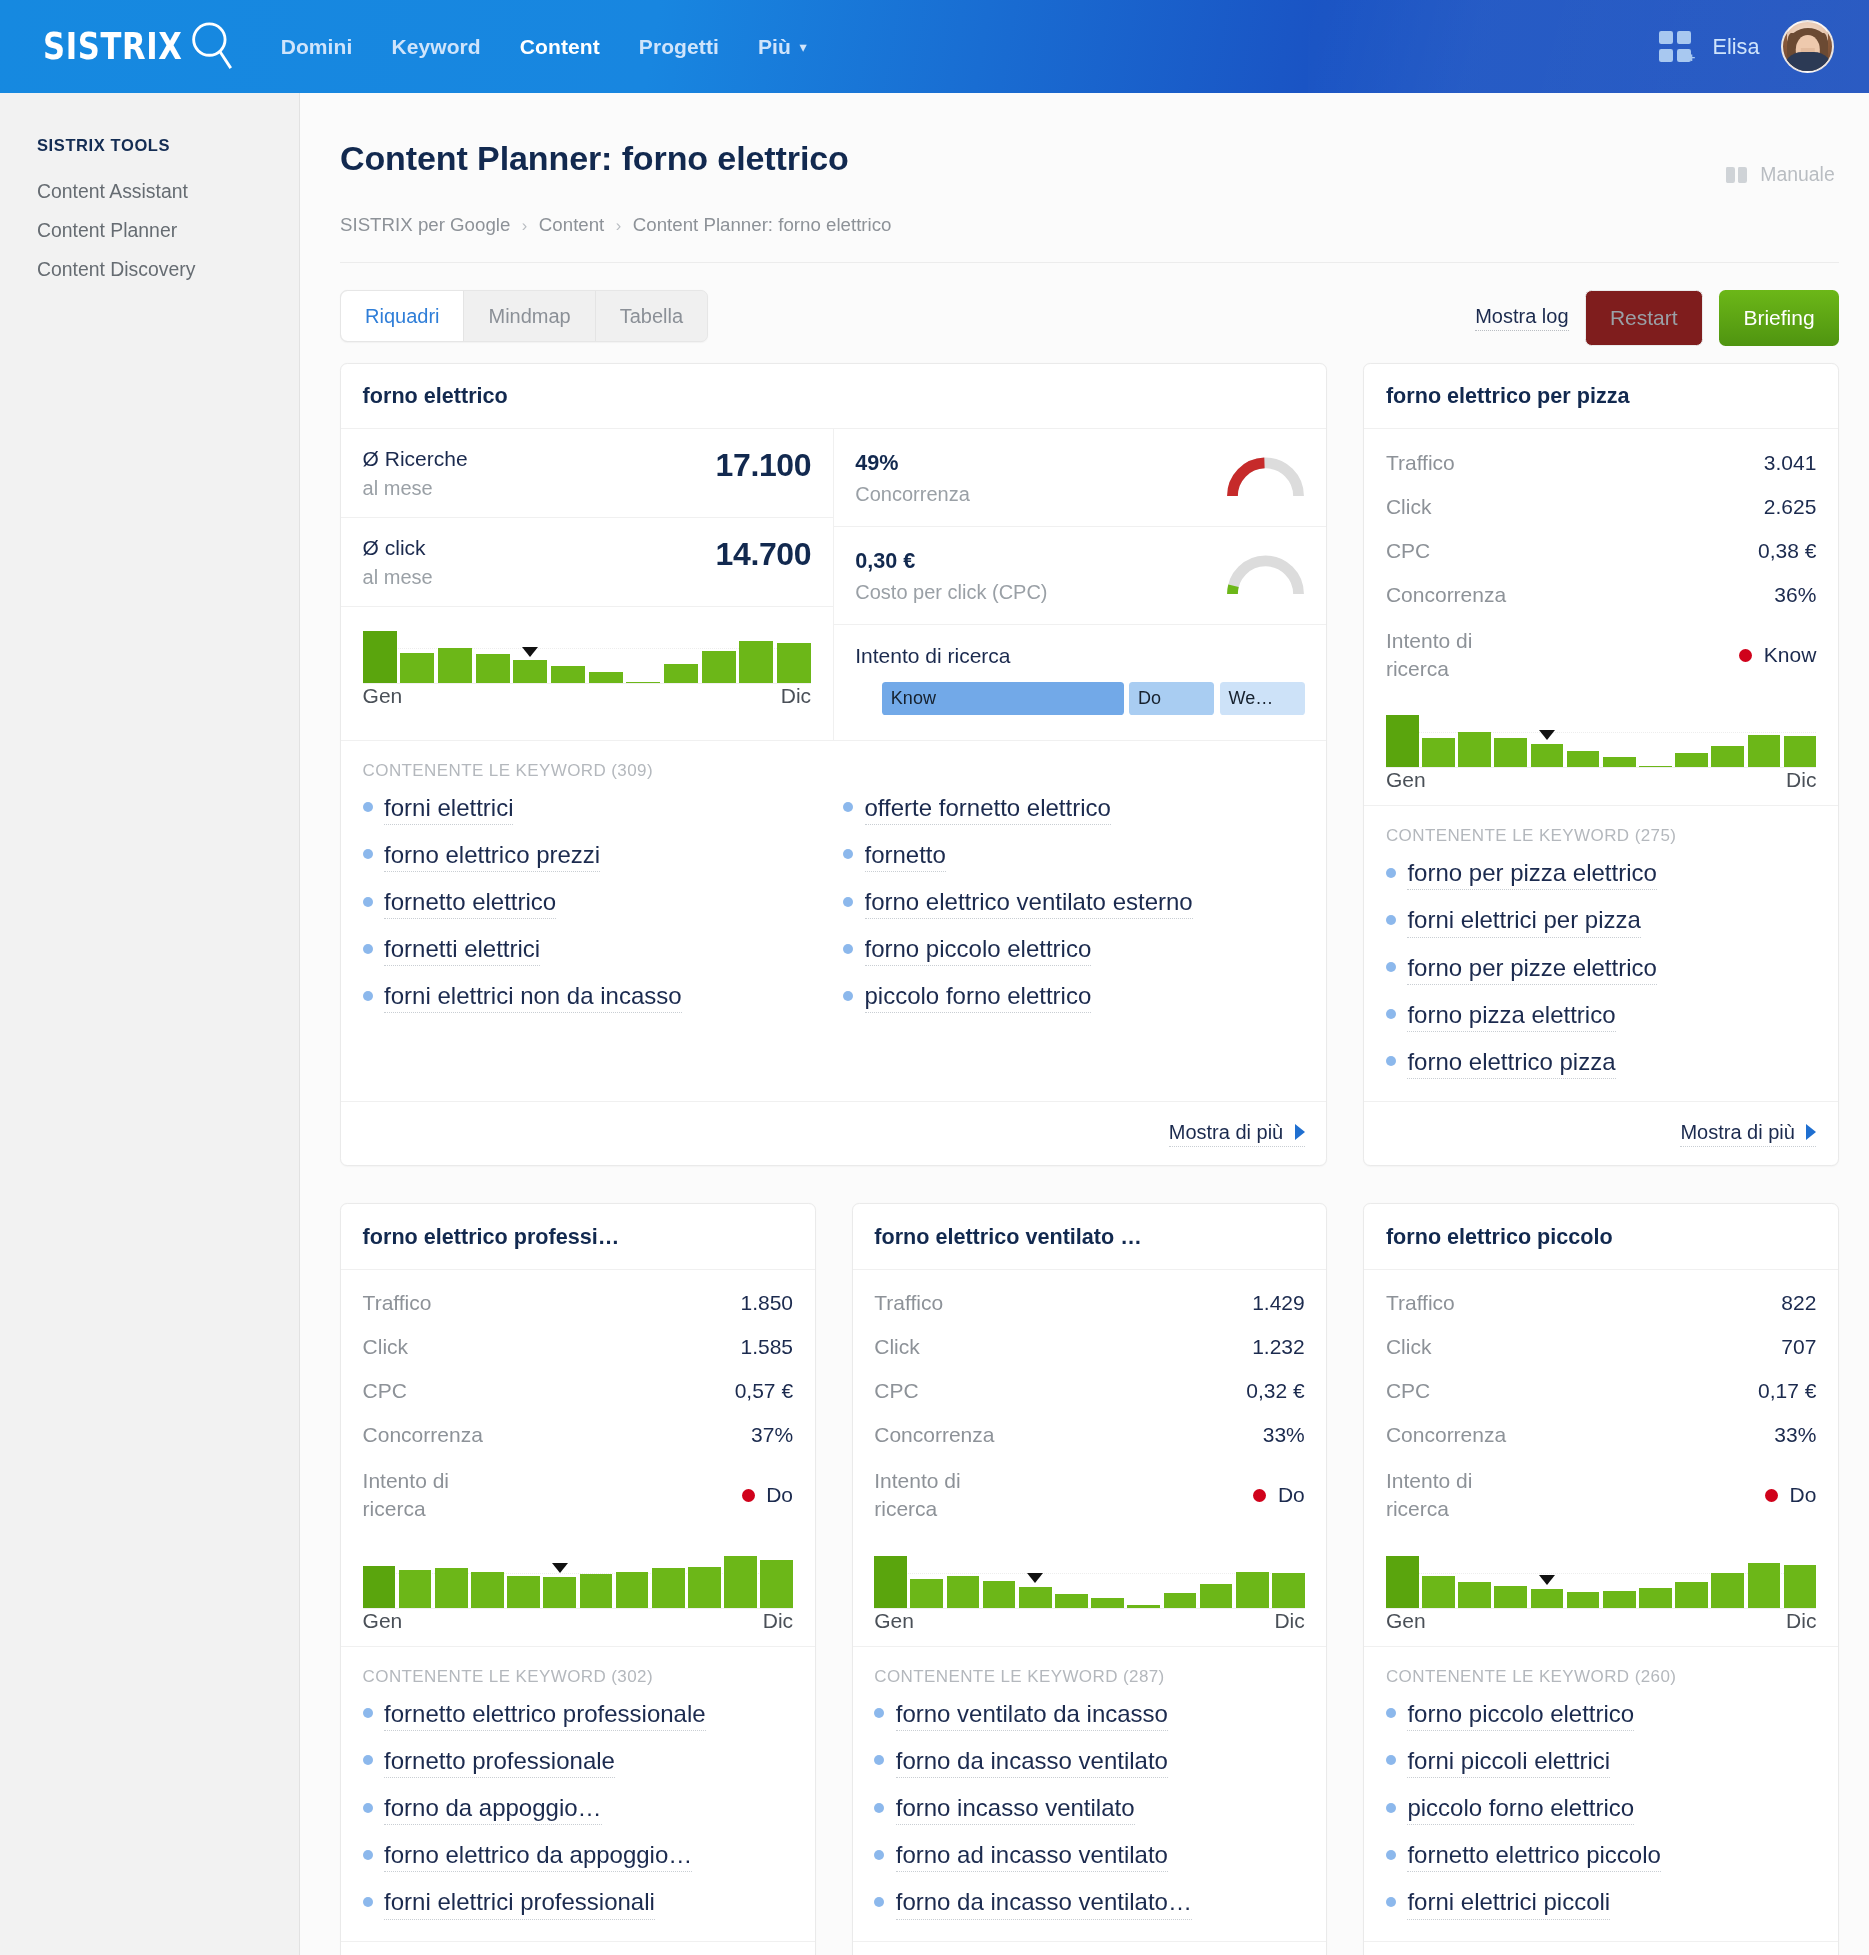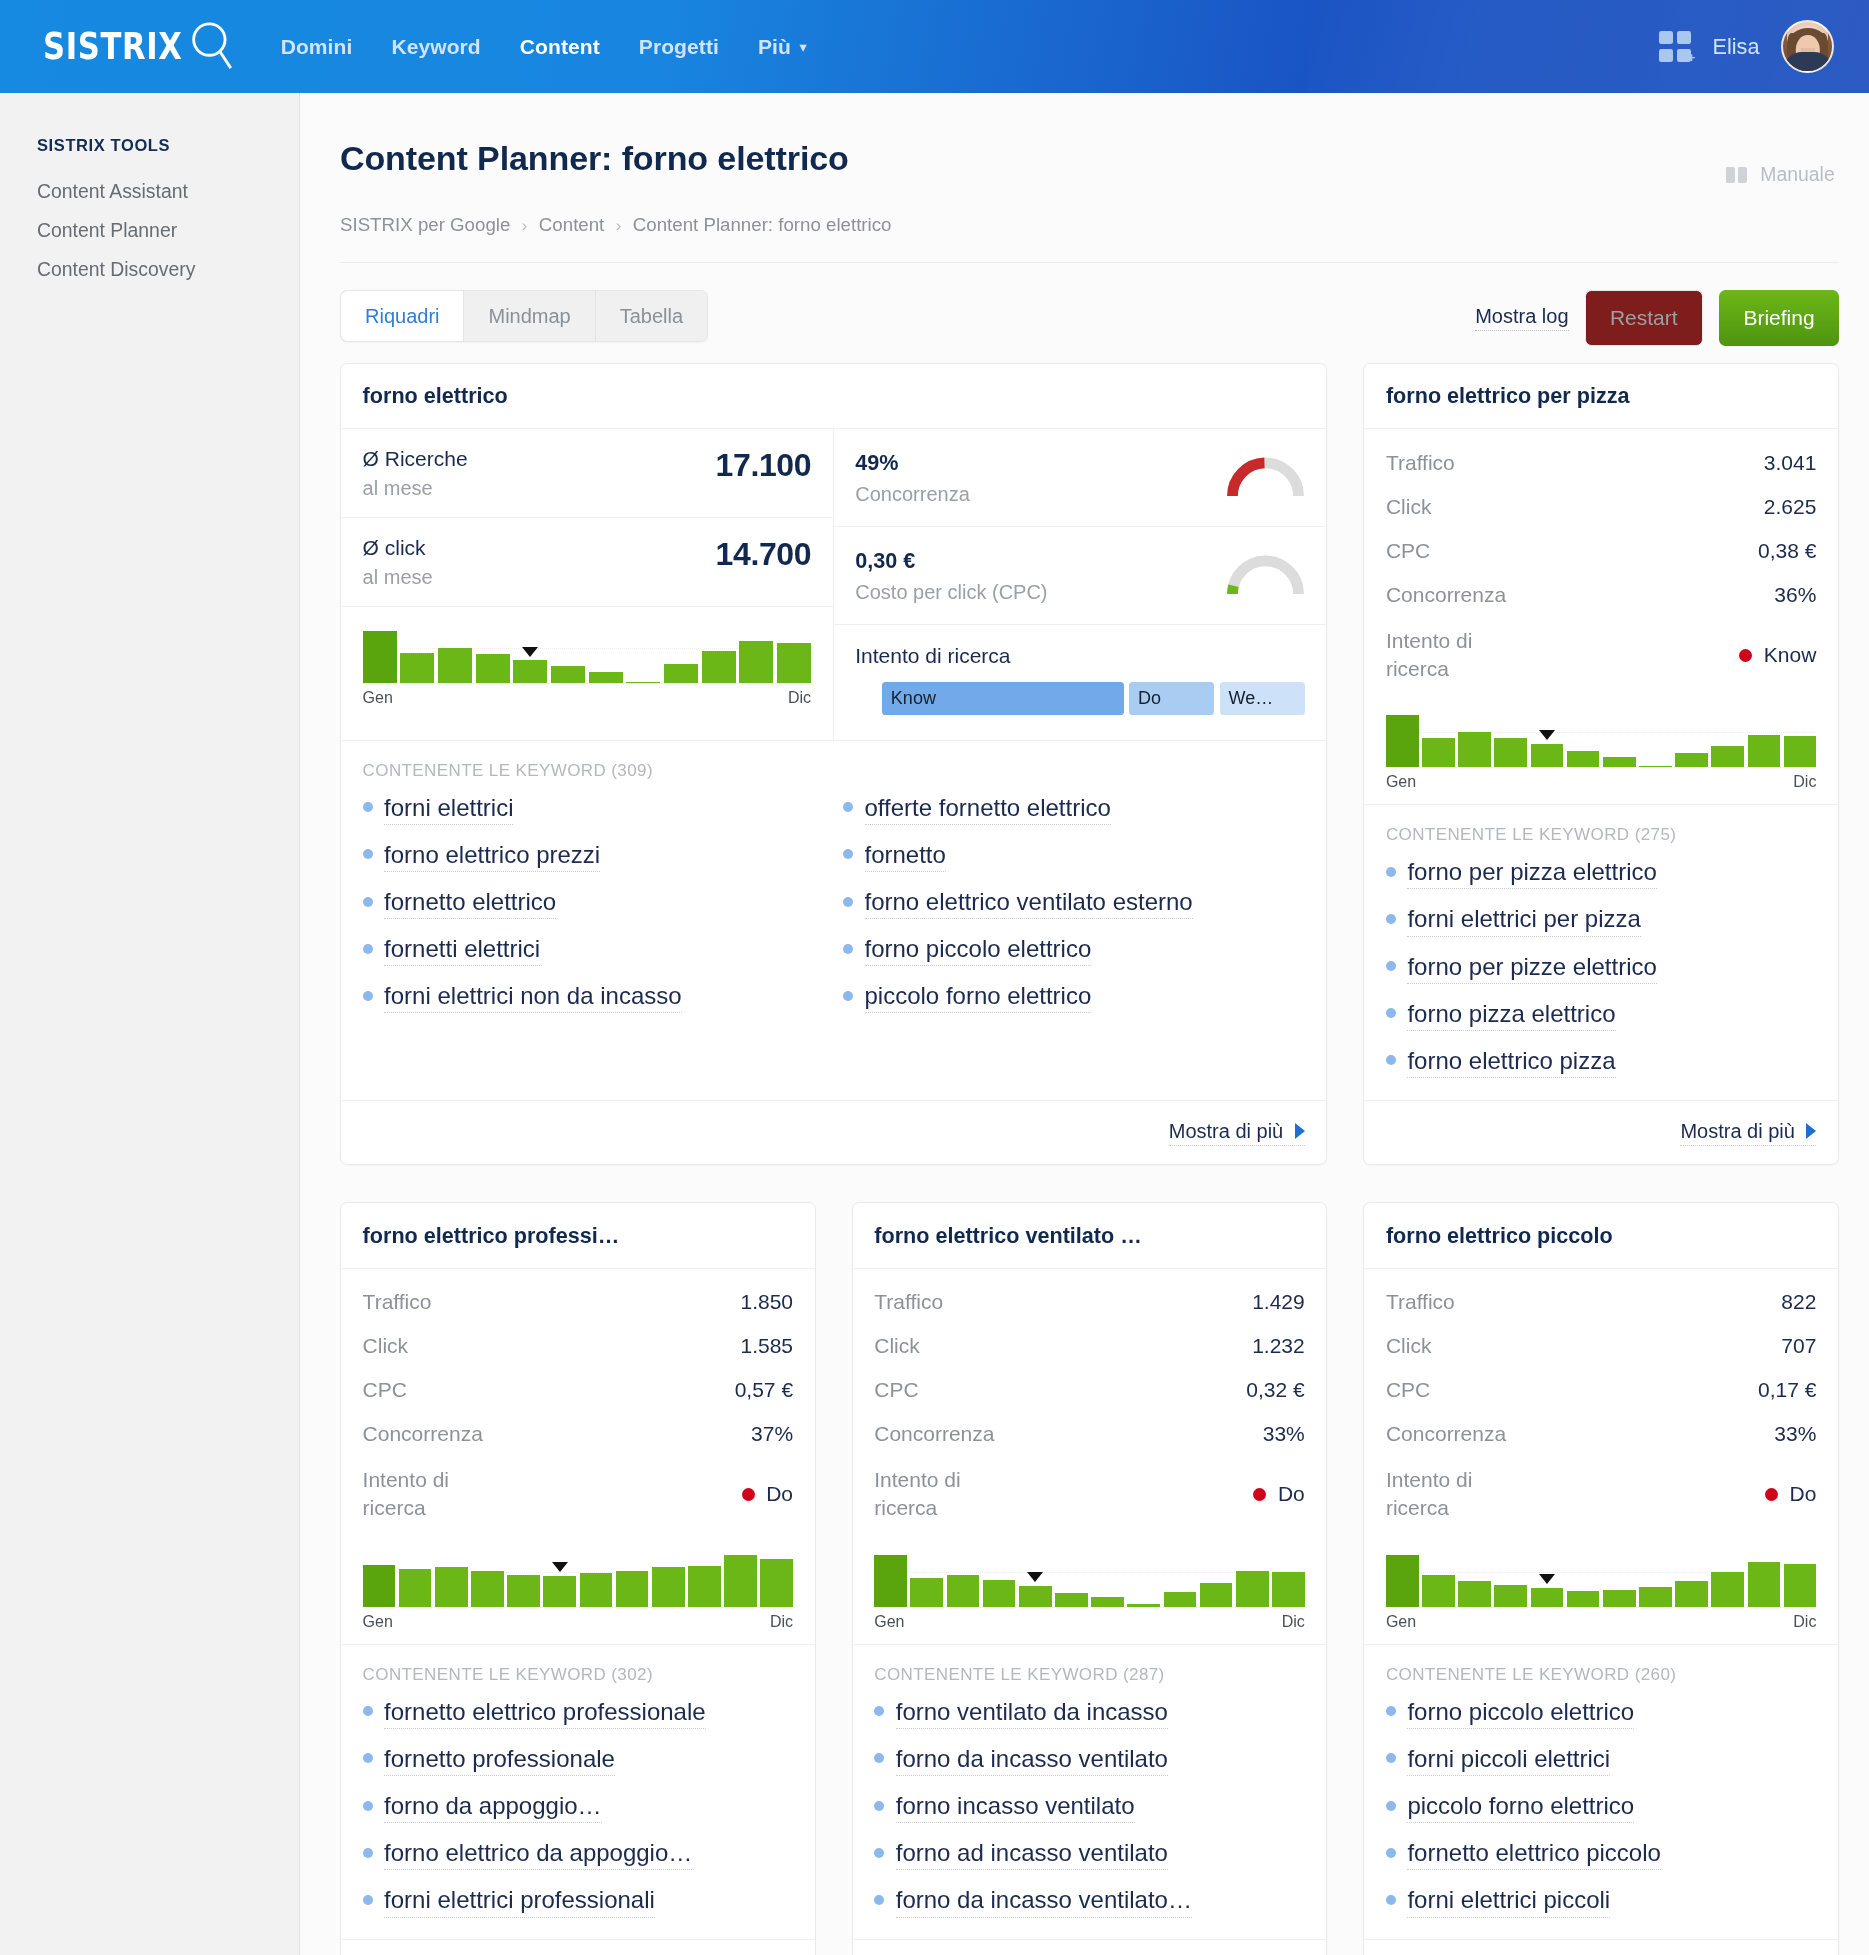--- a/index.html
+++ b/index.html
@@ -195,21 +195,21 @@
     content:""; position:absolute; left:0; right:0; top:20px;
     border-top: 1.4px dotted #ededed;
   }
   .sbar { flex: 1 1 auto; background: #6cb718; position: relative; min-height:1.4px; }
   .sbar.first { background: #5aa50d; }
   .sbar .mark {
     position: absolute; left: 50%; transform: translateX(-50%); top: -13.7px;
     width: 0; height: 0; border-left: 8px solid transparent; border-right: 8px solid transparent;
     border-top: 10px solid #111;
   }
-  .spark-labels { display: flex; justify-content: space-between; margin-top: 5px; font-size: 16px; color: #4a5058; }
+  .spark-labels { display: flex; justify-content: space-between; font-size: 21px; color: #4a5058; }
 
   
   .kw-section { padding: 20px 21.6px 5.8px; border-top: 0.7px solid #f0f0f0; flex:1 1 auto; }
   .kw-head { font-size: 17px; letter-spacing: 0.4px; color: #b4b8bd; margin-bottom: 13px; }
   .kw-cols { display: grid; grid-template-columns: repeat(2, 1fr); column-gap: 18.7px; }
   .kw-cols.one { grid-template-columns: 1fr; }
   .kw-item { display: flex; align-items: flex-start; gap: 11.5px; margin-bottom: 16px; }
   .kw-dot { width: 10px; height: 10px; border-radius: 50%; background: #8cb8ec; margin-top: 8.6px; flex:0 0 10px;}
   .kw-text {
     font-size: 24px; color: #1b2a4e; cursor: pointer;

